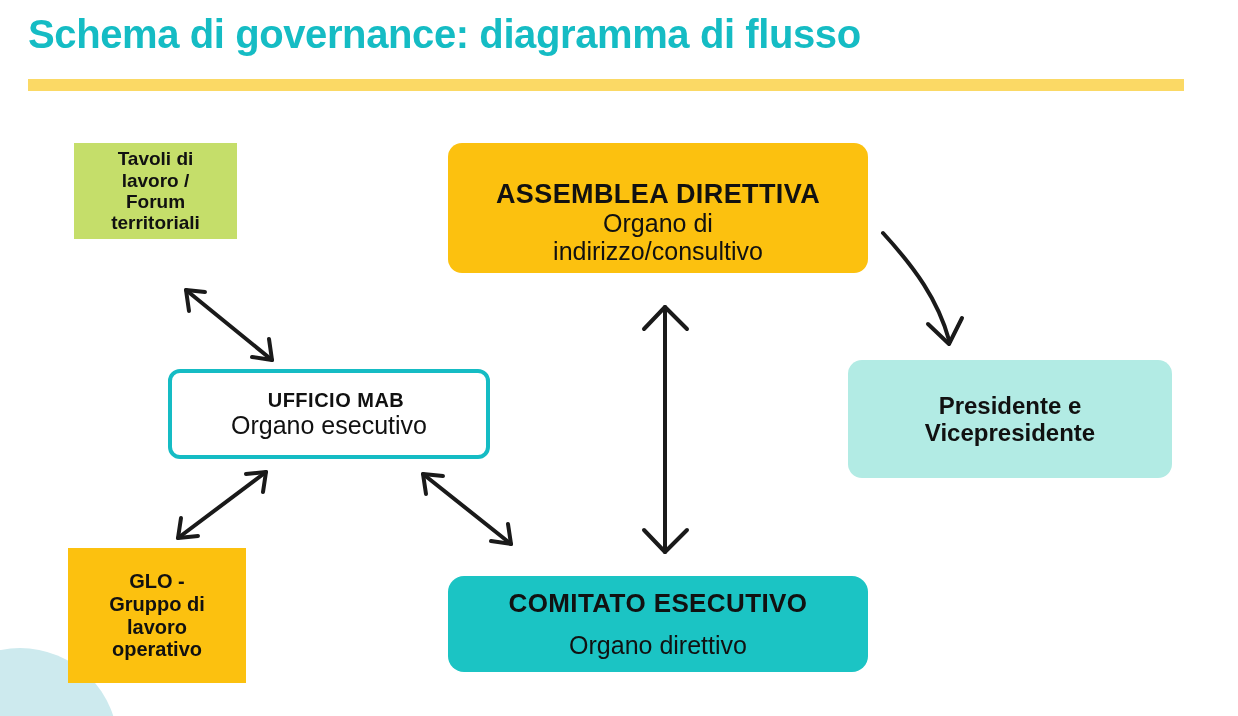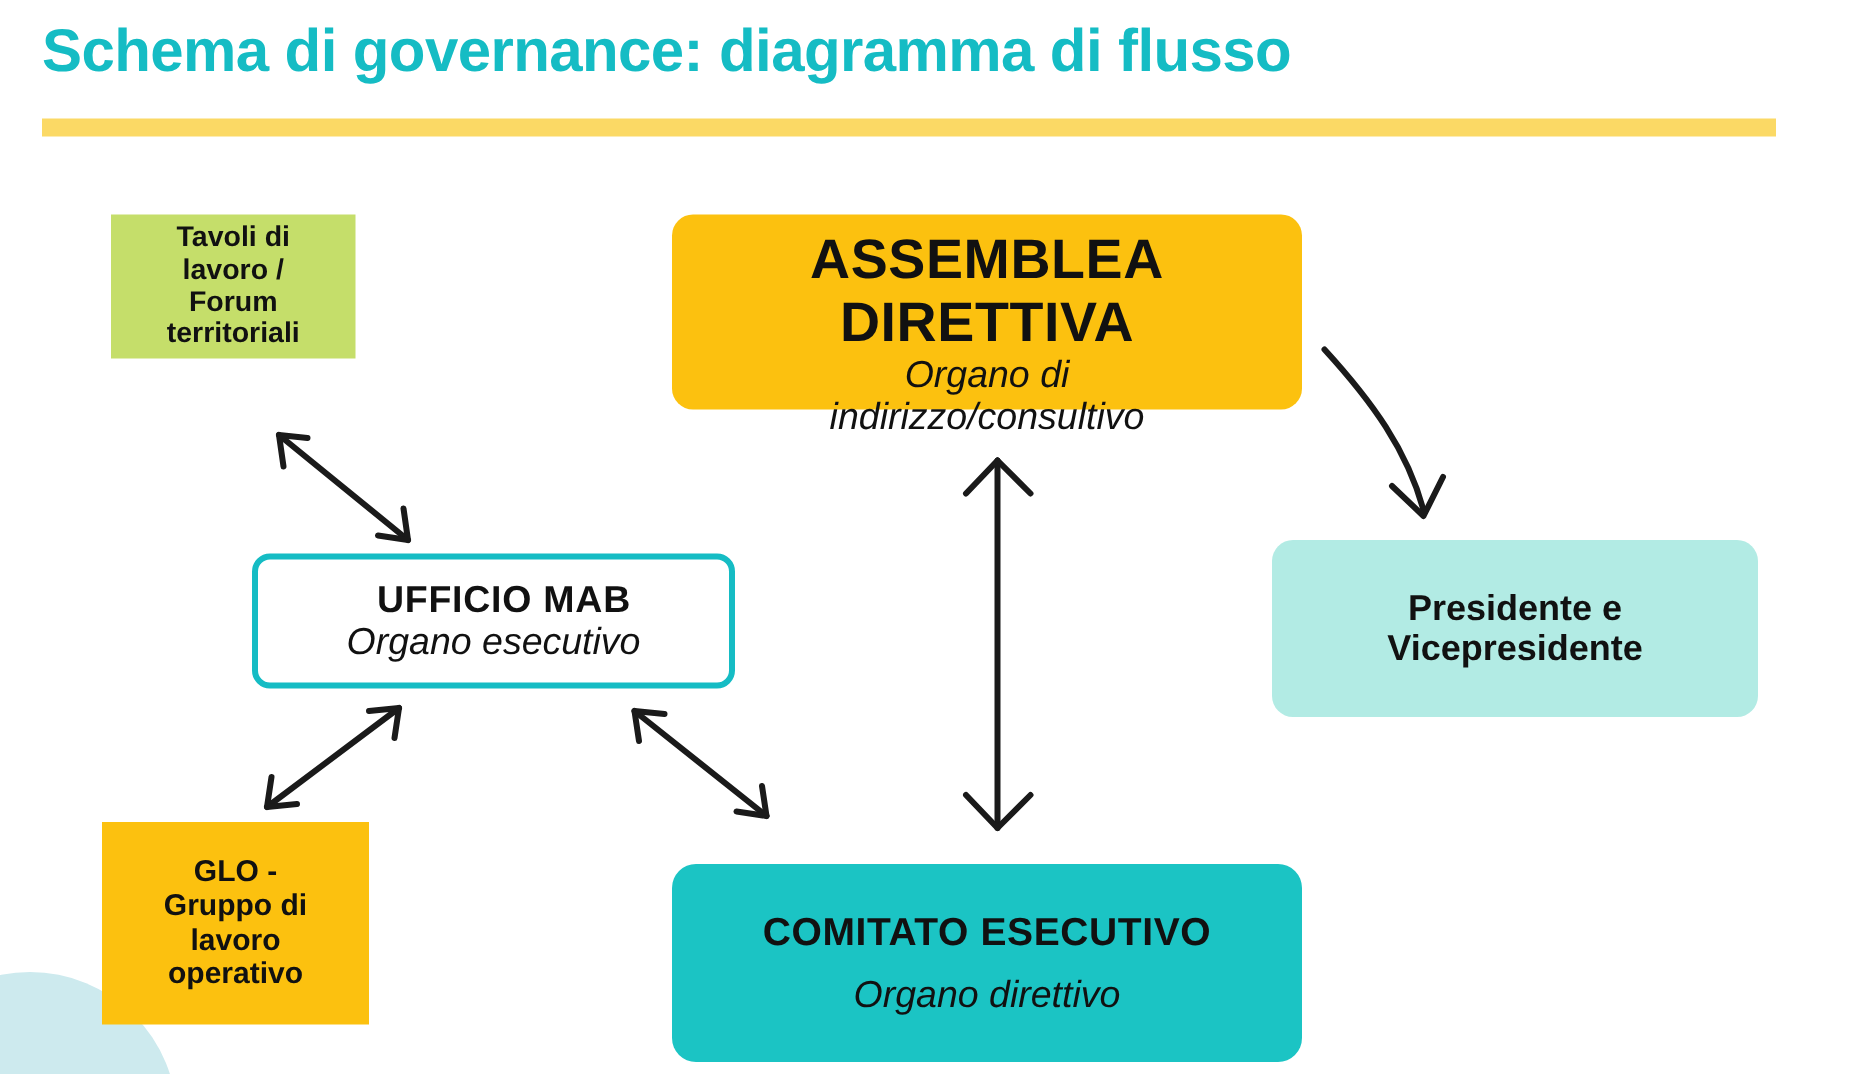--- a/index.html
+++ b/index.html
@@ -59,21 +59,20 @@
     justify-content: center;
     text-align: center;
     color: #111111;
     line-height: 1.13;
   }
   .node .ttl {
     font-weight: bold;
   }
   .node .sub {
     font-weight: normal;
-    font-style: italic;
   }
 
   
   #node-tavoli {
     left: 74px;  top: 143px;
     width: 163px; height: 96px;
     background: #c5de6a;
     border-radius: 0;
     font-size: 19px;
     font-weight: bold;
@@ -81,32 +80,32 @@
   }
 
   
   #node-assemblea {
     left: 448px; top: 143px;
     width: 420px; height: 130px;
     background: #fcc10f;
     border-radius: 14px;
     padding: 0 14px;
   }
-  #node-assemblea .ttl { font-size: 37px; letter-spacing: 0.4px; margin-top: 28px; }
+  #node-assemblea .ttl { font-size: 27px; letter-spacing: 0.4px; margin-top: 28px; }
   #node-assemblea .sub { font-size: 25px; }
 
   
   #node-ufficio {
     left: 168px; top: 369px;
     width: 322px; height: 90px;
     background: #ffffff;
     border: 4px solid #15bcc4;
     border-radius: 12px;
   }
-  #node-ufficio .ttl { font-size: 25px; letter-spacing: 0.5px; margin-left: 14px; }
+  #node-ufficio .ttl { font-size: 20px; letter-spacing: 0.5px; margin-left: 14px; }
   #node-ufficio .sub { font-size: 25px; }
 
   
   #node-presidente {
     left: 848px; top: 360px;
     width: 324px; height: 118px;
     background: #b2ebe4;
     border-radius: 14px;
     font-size: 24px;
     font-weight: bold;
@@ -120,21 +119,21 @@
     background: #fcc10f;
     border-radius: 0;
     font-size: 20px;
     font-weight: bold;
     padding: 16px 6px;
   }
 
   
   #node-comitato {
     left: 448px; top: 576px;
-    width: 420px; height: 132px;
+    width: 420px; height: 96px;
     background: #1bc4c4;
     border-radius: 16px;
     padding: 0 14px;
   }
   #node-comitato .ttl { font-size: 26px; letter-spacing: 0.4px; }
   #node-comitato .sub { font-size: 25px; margin-top: 12px; }
 
   
   #arrows {
     position: absolute;

